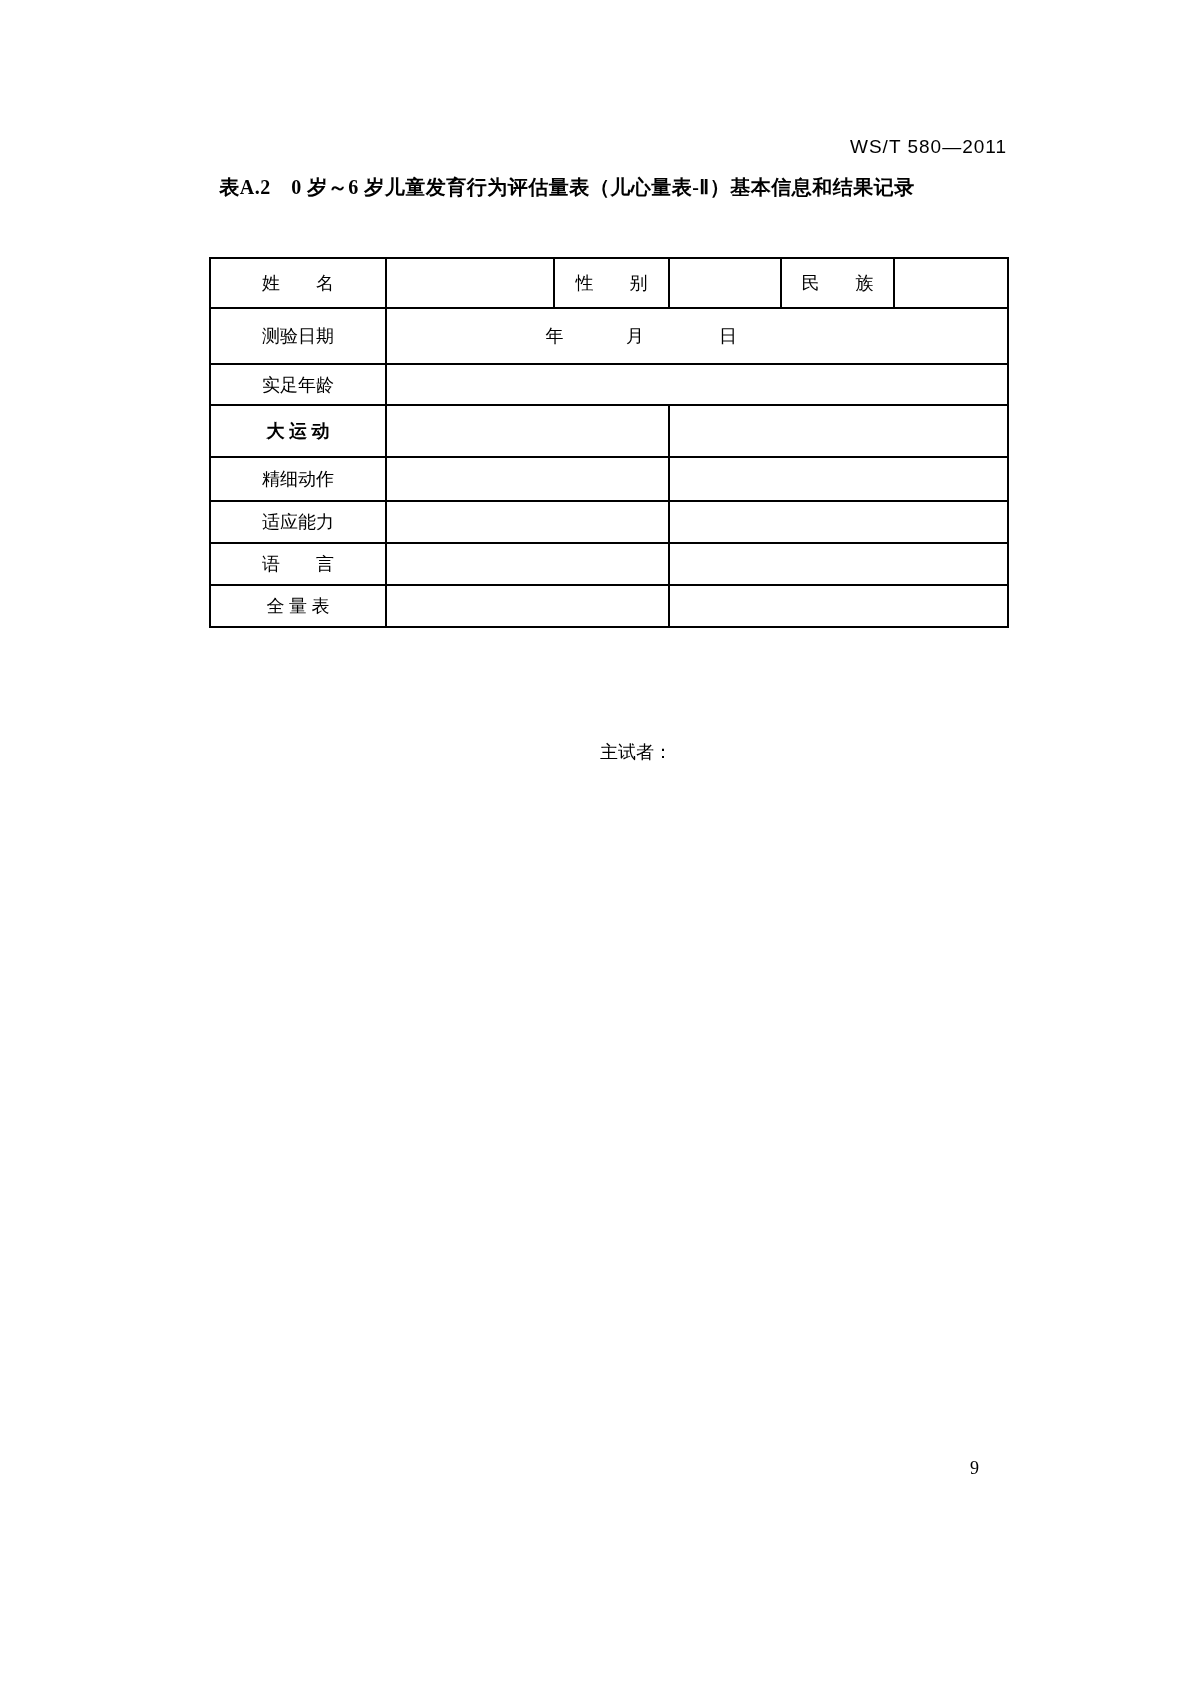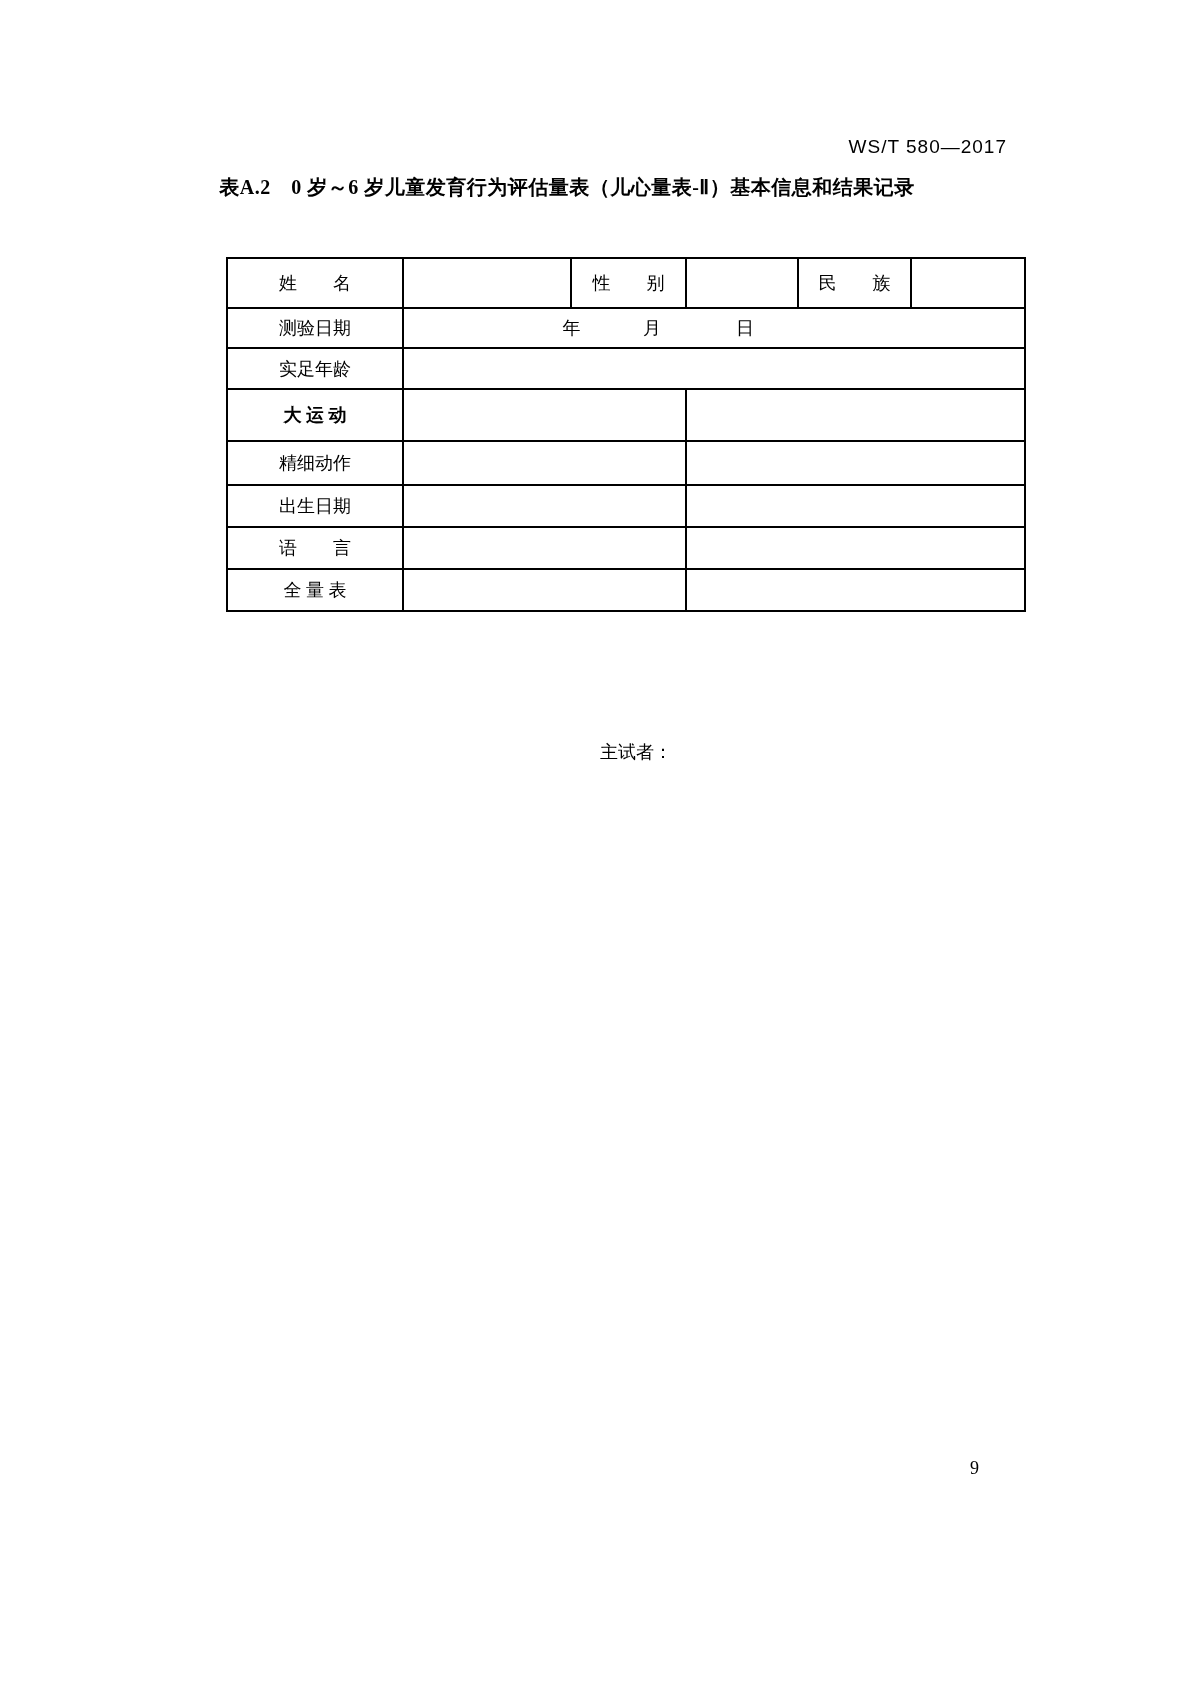--- a/index.html
+++ b/index.html
@@ -33,36 +33,36 @@
     text-align: center;
     font-family: Liberation Serif, serif;
     font-weight: bold;
     font-size: 20px;
     letter-spacing: 0.5px;
     white-space: nowrap;
   }
   table.form-table {
     position: absolute;
     top: 257px;
-    left: 226px;
+    left: 209px;
     border-collapse: collapse;
     table-layout: fixed;
     width: 798px;
   }
   table.form-table td {
     border: 2px solid #000000;
     text-align: center;
     vertical-align: middle;
     font-size: 18px;
     padding: 0;
     white-space: nowrap;
     overflow: hidden;
   }
   table.form-table tr:nth-child(1)  { height: 50px; }
-  table.form-table tr:nth-child(2)  { height: 40px; padding-left: 44px; }
+  table.form-table tr:nth-child(2)  { height: 56px; padding-left: 44px; }
   table.form-table tr:nth-child(3)  { height: 41px; }
   table.form-table tr:nth-child(4)  { height: 52px; font-weight: bold; }
   table.form-table tr:nth-child(5)  { height: 44px; }
   table.form-table tr:nth-child(6)  { height: 42px; }
   table.form-table tr:nth-child(7)  { height: 42px; }
   table.form-table tr:nth-child(8)  { height: 42px; }
   table.form-table tr:nth-child(9)  { height: 43px; }
   table.form-table tr:nth-child(10) { height: 45px; }
   table.form-table tr:nth-child(11) { height: 24px; }
   td.date-cell { position: relative; }
@@ -86,21 +86,21 @@
     top: 1458px;
     left: 970px;
     font-size: 18px;
   }
 </style>
 </head>
 <body>
 
 <div class="page">
 
-  <div class="std-no">WS/T 580—2017</div>
+  <div class="std-no">WS/T 580—2011</div>
 
   <div class="table-title">表A.2　0 岁～6 岁儿童发育行为评估量表（儿心量表-Ⅱ）基本信息和结果记录</div>
 
   <table class="form-table">
     <colgroup>
       <col style="width:176px">
       <col style="width:168px">
       <col style="width:115px">
       <col style="width:112px">
       <col style="width:113px">
@@ -131,21 +131,21 @@
         <td>大 运 动</td>
         <td colspan="2"></td>
         <td colspan="3"></td>
       </tr>
       <tr>
         <td>精细动作</td>
         <td colspan="2"></td>
         <td colspan="3"></td>
       </tr>
       <tr>
-        <td>出生日期</td>
+        <td>适应能力</td>
         <td colspan="2"></td>
         <td colspan="3"></td>
       </tr>
       <tr>
         <td>语　　言</td>
         <td colspan="2"></td>
         <td colspan="3"></td>
       </tr>
       <tr>
         <td>全 量 表</td>

